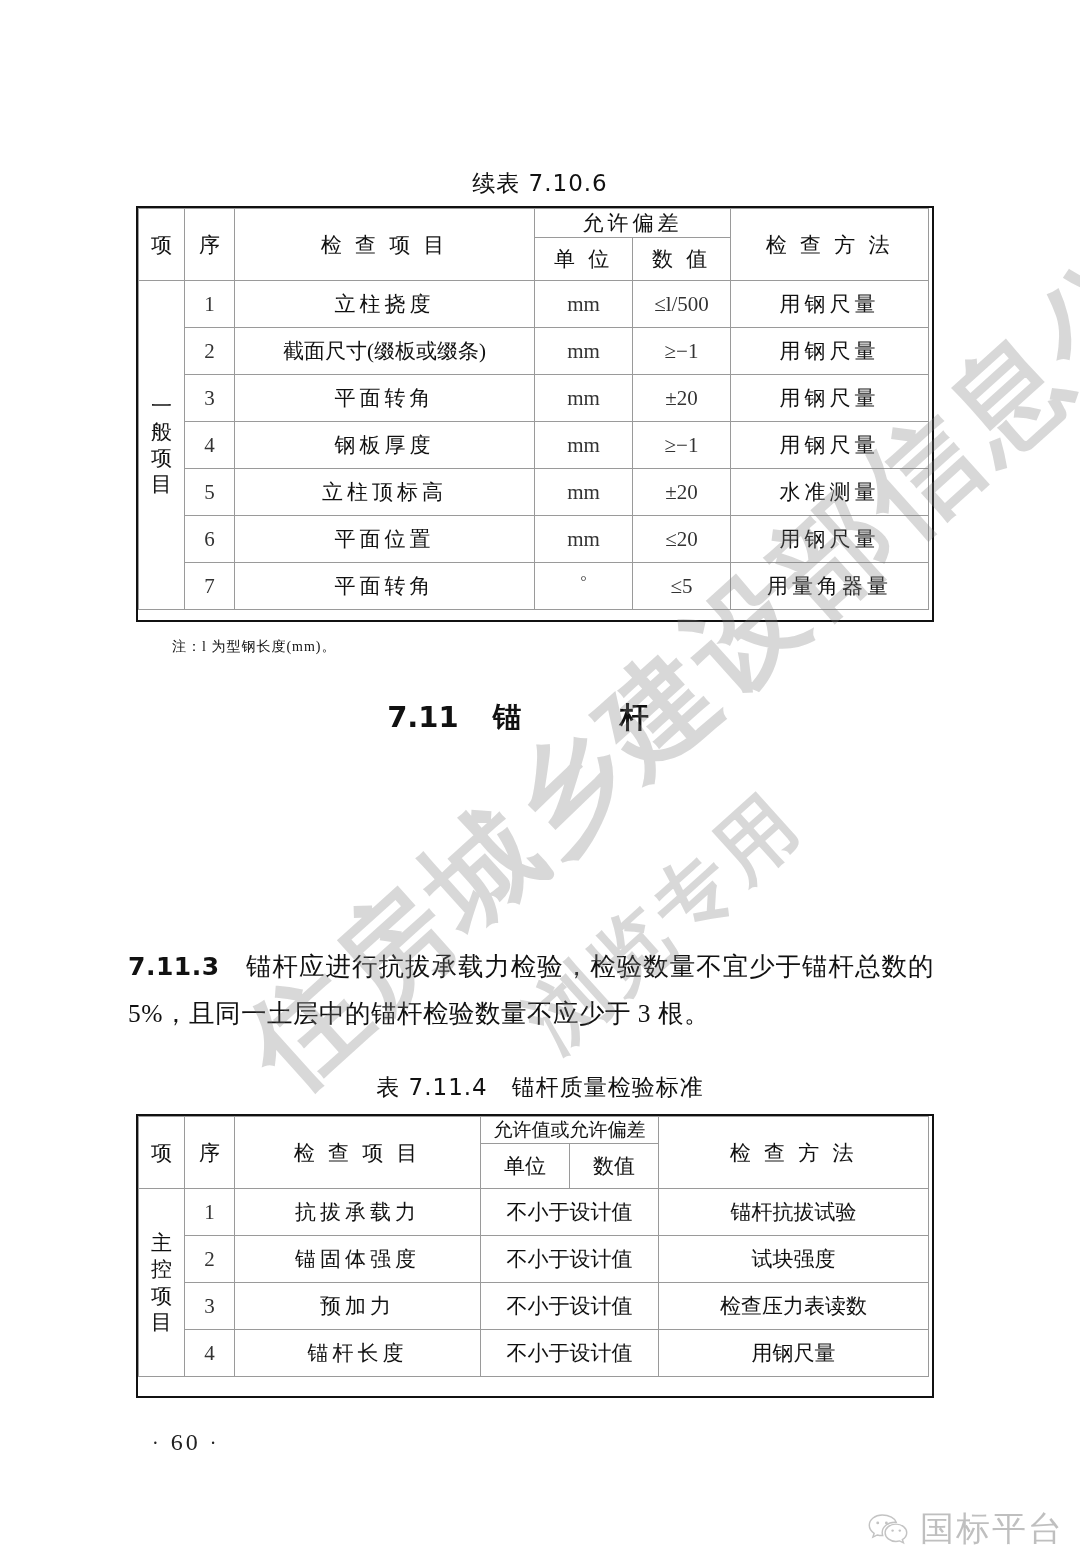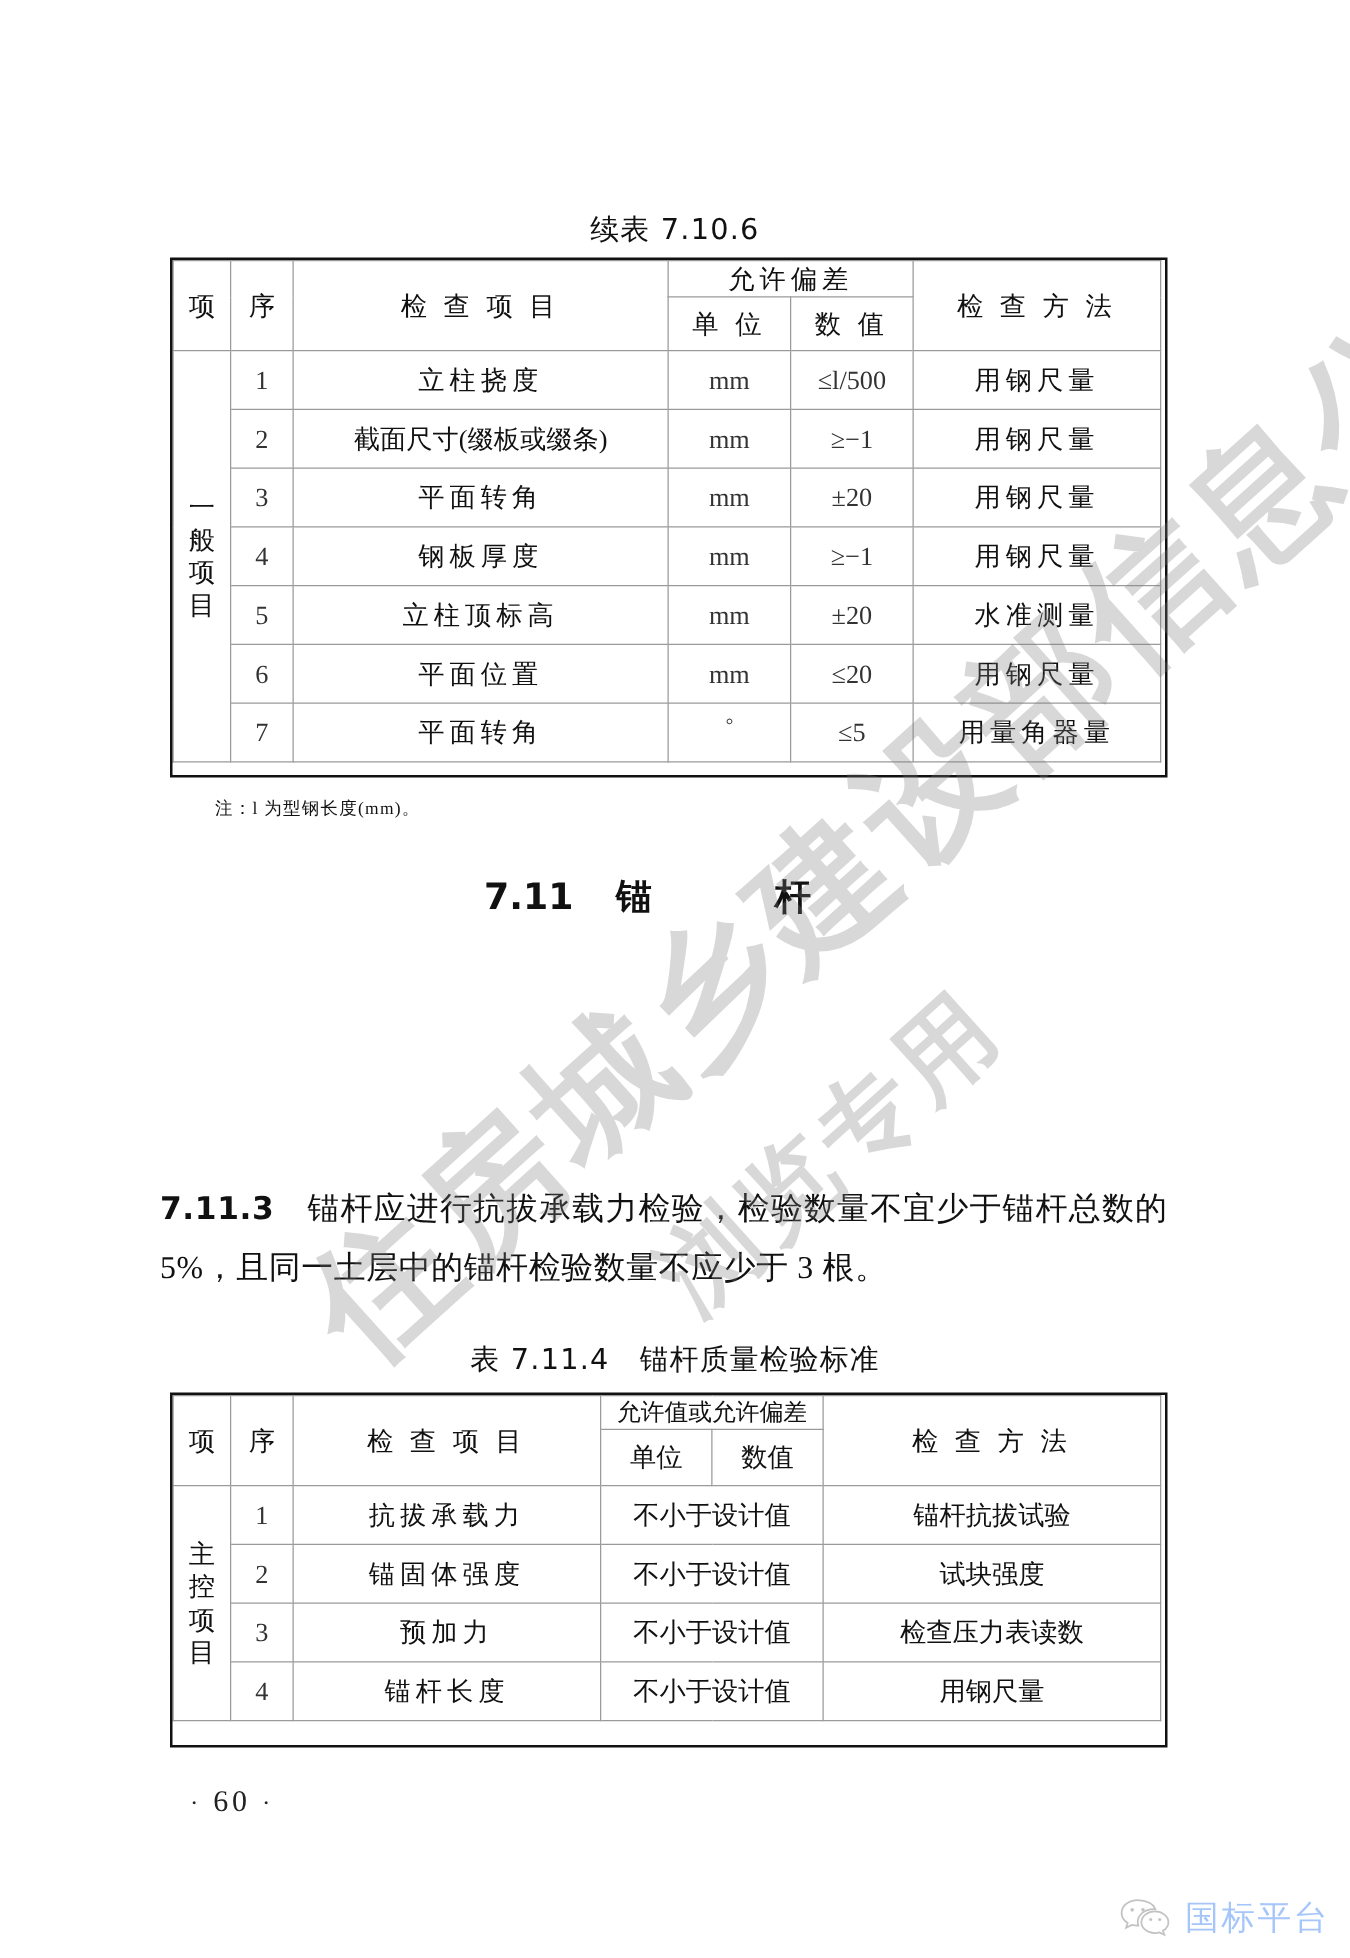--- a/index.html
+++ b/index.html
@@ -168,22 +168,22 @@
     bottom: 14px;
     display: flex;
     align-items: center;
     gap: 10px;
     opacity: 0.45;
     z-index: 6;
   }
   .footer-logo .wechat-icon { width: 44px; height: 36px; display: block; }
   .footer-logo .brand {
     font-family: "DejaVu Sans", "Liberation Sans", sans-serif;
-    font-size: 27px;
-    color: #3b82f6;
+    font-size: 34px;
+    color: #737373;
     letter-spacing: 2px;
   }
 </style>
 </head>
 <body>
 
 <div class="watermark-layer">
   <div class="wm-text wm-main">住房城乡建设部信息公开</div>
   <div class="wm-text wm-sub">浏览专用</div>
 </div>

